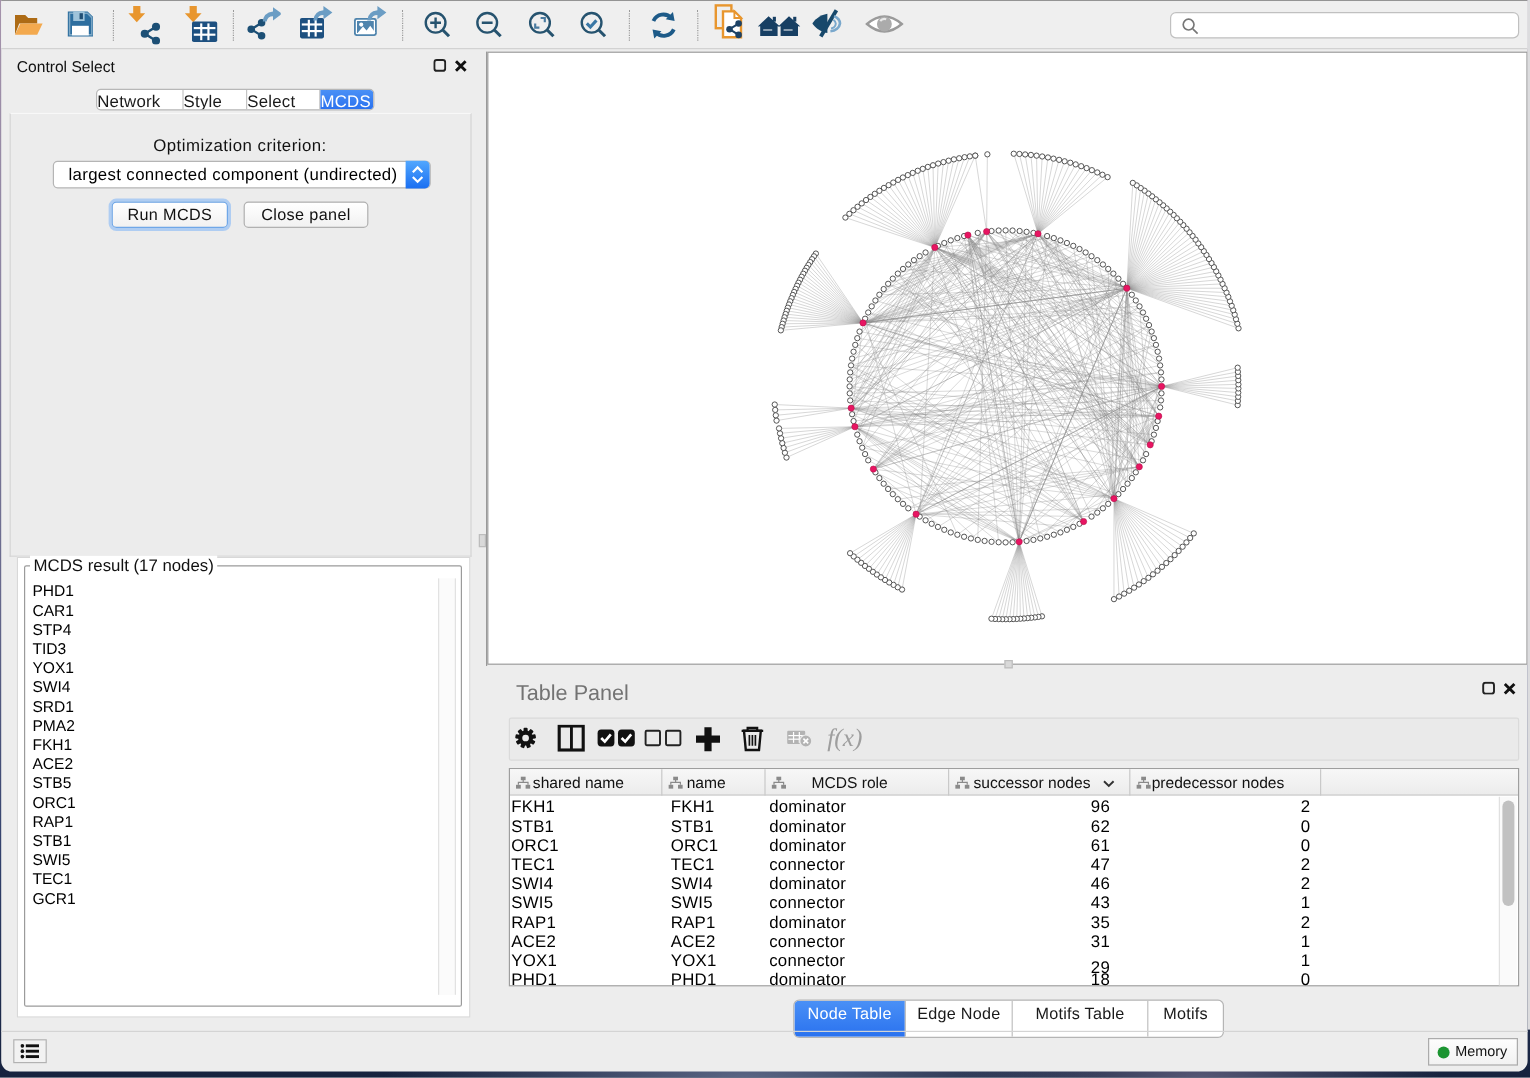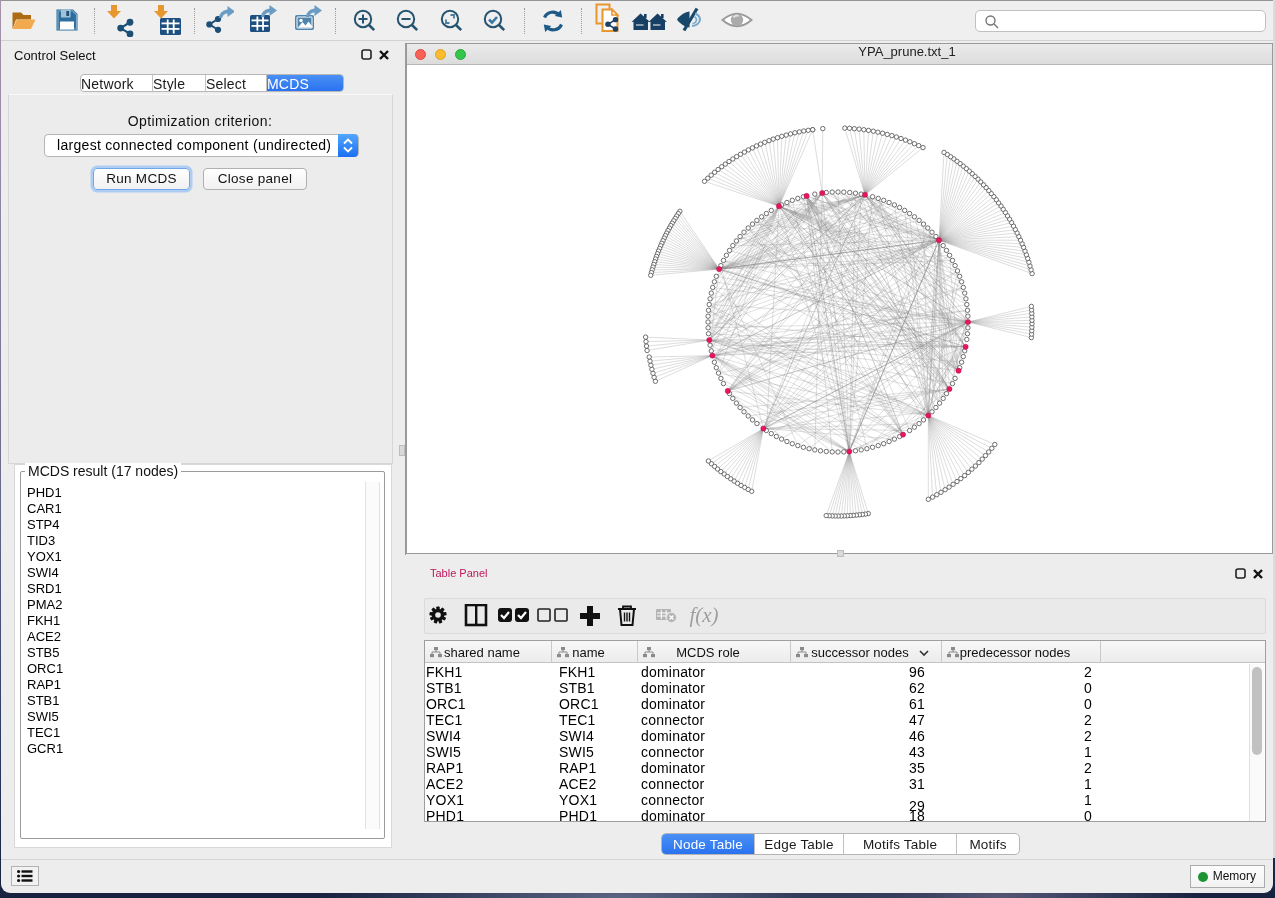--- a/index.html
+++ b/index.html
@@ -35,32 +35,32 @@
 
 #vline{position:absolute;left:405px;top:43px;width:1px;height:512px;background:#9a9a9a}
 #vhandle{position:absolute;left:399px;top:445px;width:6px;height:11px;background:#d9d9d9;border:1px solid #bdbdbd}
 
 #netwin{position:absolute;left:406px;top:43px;width:867px;height:511px;border:1px solid #9a9a9a;background:#fff}
 #nettitle{position:absolute;left:0;top:0;width:100%;height:21px;
 background:linear-gradient(#ebebeb,#dcdcdc);border-bottom:1px solid #b6b6b6}
 .tl{position:absolute;top:5px;width:11px;height:11px;border-radius:50%}
 #netname{position:absolute;left:420px;top:0;width:160px;text-align:center;font-size:13px;color:#222}
 
-#tpTitle{position:absolute;left:430px;top:567px;font-size:11px;color:#be185d}
+#tpTitle{position:absolute;left:430px;top:567px;font-size:18px;color:#737373}
 #tbbar{position:absolute;left:424px;top:598px;width:842px;height:36px;background:#eaeaea;border:1px solid #dadada;border-radius:2px}
 #tbl{position:absolute;left:424px;top:640px;width:842px;height:182px;background:#fff;border:1px solid #9e9e9e}
 #thead{position:absolute;left:0;top:0;width:840px;height:22px;background:linear-gradient(#f7f7f7,#ececec);border-bottom:1px solid #c3c3c3}
 .th{position:absolute;top:0;height:22px;font-size:13px;color:#111;border-right:1px solid #c9c9c9}
 .th span{display:block;text-align:center;padding-top:4px;padding-right:12px}
 .hic{position:absolute;left:5px;top:5px}
 .td{position:absolute;font-size:14px;letter-spacing:0.2px;color:#000;height:16px;line-height:16px}
 #tscroll{position:absolute;right:1px;top:23px;width:15px;height:157px;background:#fafafa;border-left:1px solid #e0e0e0}
 #tthumb{position:absolute;left:2px;top:3px;width:10px;height:88px;background:#c1c1c1;border-radius:5px}
 
-#btabs{position:absolute;left:661px;top:833px;height:22px;display:flex;font-size:13.5px;letter-spacing:0.2px;
+#btabs{position:absolute;left:661px;top:833px;height:32px;display:flex;font-size:13.5px;letter-spacing:0.2px;
 border:1px solid #b5b5b5;border-radius:5px;overflow:hidden;background:#fff}
 #btabs div{padding-top:3px;text-align:center;border-right:1px solid #c0c0c0;color:#1a1a1a}
 #btabs div:last-child{border-right:none}
 #btabs .sel{background:linear-gradient(#4a90f6,#2a72ef);color:#fff}
 
 #sline{position:absolute;left:1px;top:859px;width:1272px;height:1px;background:#d4d4d4}
 #lbtn{position:absolute;left:11px;top:866px;width:28px;height:20px;background:#f2f2f2;border:1px solid #b2b2b2}
 #membtn{position:absolute;left:1190px;top:865px;width:75px;height:23px;background:linear-gradient(#fdfdfd,#f2f2f2);
 border:1px solid #ababab;font-size:12px;color:#111;line-height:21px;text-align:right;padding-right:8px}
 #memdot{position:absolute;left:7px;top:6px;width:10px;height:10px;border-radius:50%;background:#1b9431}
@@ -208,44 +208,38 @@
 <div class="wbtn" style="left:361px;top:49px"><svg width="11" height="11">
       <rect x="1" y="1" width="9" height="9" rx="2" fill="none" stroke="#222" stroke-width="1.6"></rect>
     </svg></div>
 <div class="wbtn" style="left:378px;top:49px"><svg width="12" height="12">
       <path d="M2 2l8 8M10 2l-8 8" stroke="#111" stroke-width="2.4"></path>
     </svg></div>
 <div id="cpTabs">
     <div style="width:72px">Network</div>
     <div style="width:53px">Style</div>
     <div style="width:61px">Select</div>
-    <div class="sel" style="width:76px">MCDS</div>
+    <div class="sel" style="width:44px">MCDS</div>
   </div>
 <div id="cpPanel"></div>
 <div id="optLabel">Optimization criterion:</div>
 <div id="dropdown">largest connected component (undirected)<div id="ddBtn"><svg width="20" height="23" viewBox="0 0 20 23">
         <path d="M6 9.5l4-4 4 4M6 13.5l4 4 4-4" stroke="#fff" stroke-width="1.8" fill="none"></path>
       </svg></div></div>
 <div class="btn" style="left:93px;top:168px;width:97px;border-color:#6fa7e8;box-shadow:0 0 0 2.5px rgba(125,180,247,.55)">Run MCDS</div>
 <div class="btn" style="left:203px;top:168px;width:104px">Close panel</div>
 <div id="resPanel"></div>
 <div id="fieldset">
     <div id="legend">MCDS result (17 nodes)</div>
     <div id="mcdsList">PHD1<br>CAR1<br>STP4<br>TID3<br>YOX1<br>SWI4<br>SRD1<br>PMA2<br>FKH1<br>ACE2<br>STB5<br>ORC1<br>RAP1<br>STB1<br>SWI5<br>TEC1<br>GCR1</div>
     <div id="listScroll"></div>
   </div>
 <div id="vline"></div>
 <div id="vhandle"></div>
 <div id="netwin">
-    <div id="nettitle">
-      <div class="tl" style="left:8px;background:#f96157;border:0.5px solid #dd4a41"></div>
-      <div class="tl" style="left:28px;background:#fdbc2e;border:0.5px solid #dfa023"></div>
-      <div class="tl" style="left:48px;background:#33c649;border:0.5px solid #28a83c"></div>
-      <div id="netname">YPA_prune.txt_1</div>
-    </div>
     <div style="position:absolute;left:0;top:21px"><svg width="865" height="488" viewBox="0 0 865 488">
         <path d="M312.2 204.1L520.8 163.0M312.2 204.1L507.4 151.8M312.2 204.1L497.7 145.4M312.2 204.1L482.1 137.5M312.2 204.1L465.6 131.7M312.2 204.1L448.5 128.2M312.2 204.1L542.6 190.3M312.2 204.1L536.2 180.6M312.2 204.1L528.9 171.5M312.2 204.1L512.1 155.4M312.2 204.1L502.6 148.5M312.2 204.1L487.4 139.9M312.2 204.1L476.7 135.3M312.2 204.1L379.9 137.5M312.2 204.1L333.1 171.5M312.2 204.1L542.4 324.0M312.2 204.1L545.5 195.4M312.2 204.1L390.8 380.6M312.2 204.1L560.9 262.8M312.2 204.1L415.2 128.0M312.2 204.1L303.1 280.2M312.2 204.1L557.7 285.9M372.0 141.2L559.8 239.5M372.0 141.2L558.9 233.8M372.0 141.2L557.7 228.1M372.0 141.2L556.3 222.4M372.0 141.2L554.6 216.8M372.0 141.2L552.7 211.3M372.0 141.2L550.5 205.9M372.0 141.2L548.1 200.6M372.0 141.2L304.3 228.1M372.0 141.2L302.2 239.5M372.0 141.2L301.1 251.2M372.0 141.2L301.1 262.8M372.0 141.2L302.3 275.1M372.0 141.2L304.3 285.9M372.0 141.2L307.4 297.2M372.0 141.2L311.5 308.1M372.0 141.2L471.2 133.4M372.0 141.2L322.5 185.4M372.0 141.2L359.4 365.5M372.0 141.2L307.4 216.8M372.0 141.2L532.6 338.1M372.0 141.2L385.3 135.3M399.6 130.9L502.6 365.5M399.6 130.9L521.3 350.5M399.6 130.9L532.6 338.1M399.6 130.9L545.5 318.6M399.6 130.9L516.5 354.9M399.6 130.9L528.9 342.5M399.6 130.9L539.5 328.6M399.6 130.9L548.1 313.4M399.6 130.9L425.2 386.9M399.6 130.9L301.1 262.8M399.6 130.9L536.2 180.6M399.6 130.9L459.9 383.7M415.2 128.0L536.2 333.4M415.2 128.0L548.1 313.4M415.2 128.0L556.3 291.6M415.2 128.0L559.8 274.5M415.2 128.0L319.4 190.3M415.2 128.0L309.3 211.3M415.2 128.0L303.1 233.8M415.2 128.0L301.1 251.2M415.2 128.0L301.5 245.3M415.2 128.0L301.0 257.0M415.2 128.0L301.5 268.7M415.2 128.0L303.1 280.2M415.2 128.0L407.8 384.9M415.2 128.0L307.4 297.2M458.0 129.8L558.6 281.8M458.0 129.8L560.5 268.7M458.0 129.8L561.0 257.0M458.0 129.8L560.9 251.2M458.0 129.8L559.8 239.5M458.0 129.8L557.7 228.1M458.0 129.8L554.6 216.8M458.0 129.8L552.7 211.3M458.0 129.8L548.1 200.6M458.0 129.8L349.9 155.4M458.0 129.8L345.5 159.1M458.0 129.8L341.2 163.0M458.0 129.8L337.0 167.2M458.0 129.8L333.1 171.5M458.0 129.8L329.4 175.9M458.0 129.8L325.8 180.6M458.0 129.8L322.5 185.4M458.0 129.8L502.6 148.5M458.0 129.8L311.5 308.1M458.0 129.8L303.1 280.2M458.0 129.8L301.5 245.3M458.0 129.8L525.0 167.2M458.0 129.8L532.6 338.1M532.0 175.2L303.1 233.8M532.0 175.2L302.2 239.5M532.0 175.2L301.1 251.2M532.0 175.2L301.0 257.0M532.0 175.2L301.1 262.8M532.0 175.2L302.3 275.1M532.0 175.2L303.1 280.2M532.0 175.2L431.0 127.0M532.0 175.2L419.3 127.5M532.0 175.2L415.2 128.0M532.0 175.2L399.6 130.9M532.0 175.2L390.8 133.4M532.0 175.2L385.3 135.3M532.0 175.2L374.6 139.9M532.0 175.2L516.5 354.9M532.0 175.2L521.3 350.5M532.0 175.2L525.0 346.8M532.0 175.2L532.6 338.1M532.0 175.2L536.2 333.4M532.0 175.2L539.5 328.6M532.0 175.2L542.4 324.0M532.0 175.2L548.1 200.6M532.0 175.2L442.7 127.5M532.0 175.2L512.1 155.4M532.0 175.2L325.8 180.6M532.0 175.2L345.5 159.1M532.0 175.2L548.1 313.4M561.0 257.0L307.4 216.8M561.0 257.0L302.2 239.5M561.0 257.0L301.1 262.8M561.0 257.0L304.3 285.9M561.0 257.0L311.5 308.1M561.0 257.0L349.9 358.6M561.0 257.0L364.3 368.6M561.0 257.0L374.6 374.1M561.0 257.0L390.8 380.6M561.0 257.0L402.1 383.7M561.0 257.0L333.1 171.5M561.0 257.0L322.5 185.4M561.0 257.0L316.5 195.4M561.0 257.0L309.3 211.3M561.0 257.0L305.7 222.4M561.0 257.0L516.5 354.9M561.0 257.0L431.0 127.0M561.0 257.0L436.8 386.9M561.0 257.0L458.0 129.8M561.0 257.0L521.3 350.5M561.0 257.0L542.4 324.0M558.6 281.8L436.8 386.9M558.6 281.8L459.9 383.7M558.6 281.8L482.1 376.5M558.6 281.8L502.6 365.5M558.6 281.8L301.0 257.0M558.6 281.8L301.5 268.7M558.6 281.8L303.1 280.2M558.6 281.8L305.4 290.6M558.6 281.8L471.2 133.4M558.6 281.8L454.2 129.1M558.6 281.8L436.8 127.1M558.6 281.8L415.2 128.0M558.6 281.8L442.7 127.5M558.6 281.8L356.4 363.5M551.5 305.7L359.4 148.5M551.5 305.7L349.9 155.4M551.5 305.7L341.2 163.0M551.5 305.7L333.1 171.5M551.5 305.7L471.2 133.4M551.5 305.7L448.5 128.2M551.5 305.7L425.2 127.1M551.5 305.7L399.6 130.9M551.5 305.7L542.6 190.3M551.5 305.7L532.0 175.2M551.5 305.7L520.8 163.0M551.5 305.7L507.4 151.8M551.5 305.7L316.5 195.4M551.5 305.7L559.8 239.5M542.4 324.0L333.1 342.5M542.4 324.0L341.2 351.0M542.4 324.0L349.9 358.6M542.4 324.0L359.4 365.5M542.4 324.0L396.4 131.7M542.4 324.0L372.0 141.2M542.4 324.0L354.6 151.8M542.4 324.0L337.0 167.2M542.4 324.0L425.2 127.1M542.4 324.0L407.8 129.1M542.4 324.0L390.8 133.4M542.4 324.0L379.9 137.5M542.4 324.0L471.2 380.6M521.3 350.5L302.2 239.5M521.3 350.5L301.0 257.0M521.3 350.5L302.3 275.1M521.3 350.5L305.4 290.6M521.3 350.5L311.5 308.1M521.3 350.5L320.8 325.9M521.3 350.5L528.9 171.5M521.3 350.5L516.5 159.1M521.3 350.5L502.6 148.5M521.3 350.5L487.4 139.9M521.3 350.5L471.2 133.4M521.3 350.5L454.2 129.1M521.3 350.5L341.2 163.0M521.3 350.5L532.0 175.2M521.3 350.5L301.5 245.3M521.3 350.5L497.7 145.4M521.3 350.5L550.5 205.9M521.3 350.5L552.7 211.3M496.0 369.6L379.9 137.5M496.0 369.6L364.3 145.4M496.0 369.6L354.6 151.8M496.0 369.6L341.2 163.0M496.0 369.6L305.7 222.4M496.0 369.6L302.2 239.5M496.0 369.6L301.1 262.8M496.0 369.6L303.1 280.2M496.0 369.6L301.5 245.3M496.0 369.6L349.9 155.4M442.3 386.5L454.2 129.1M442.3 386.5L431.0 127.0M442.3 386.5L407.8 129.1M442.3 386.5L385.3 135.3M442.3 386.5L372.0 141.2M442.3 386.5L309.3 302.7M442.3 386.5L313.9 313.4M442.3 386.5L316.5 318.6M442.3 386.5L322.5 328.6M442.3 386.5L329.4 338.1M442.3 386.5L465.6 131.7M442.3 386.5L448.5 128.2M442.3 386.5L415.2 128.0M442.3 386.5L396.4 131.7M442.3 386.5L525.0 167.2M442.3 386.5L425.2 386.9M442.3 386.5L516.5 354.9M442.3 386.5L525.0 346.8M442.3 386.5L520.8 163.0M356.4 363.5L550.5 205.9M356.4 363.5L542.6 190.3M356.4 363.5L536.2 180.6M356.4 363.5L525.0 167.2M356.4 363.5L487.4 374.1M356.4 363.5L502.6 365.5M356.4 363.5L512.1 358.6M356.4 363.5L525.0 346.8M356.4 363.5L502.6 148.5M356.4 363.5L476.7 135.3M356.4 363.5L448.5 128.2M356.4 363.5L322.5 328.6M356.4 363.5L561.0 257.0M356.4 363.5L313.9 200.6M320.8 325.9L539.5 185.4M320.8 325.9L520.8 163.0M320.8 325.9L497.7 145.4M320.8 325.9L471.2 133.4M320.8 325.9L556.3 222.4M320.8 325.9L550.5 205.9M320.8 325.9L542.6 190.3M320.8 325.9L532.0 175.2M320.8 325.9L379.9 376.5M320.8 325.9L476.7 135.3M320.8 325.9L458.0 129.8M320.8 325.9L528.9 171.5M305.4 290.6L407.8 384.9M305.4 290.6L425.2 386.9M305.4 290.6L442.3 386.5M305.4 290.6L459.9 383.7M305.4 290.6L454.2 384.9M305.4 290.6L465.6 382.3M305.4 290.6L476.7 378.7M305.4 290.6L487.4 374.1M305.4 290.6L559.8 274.5M305.4 290.6L561.0 257.0M305.4 290.6L559.8 239.5M305.4 290.6L556.3 222.4M305.4 290.6L492.6 142.5M305.4 290.6L560.5 245.3M302.3 275.1L525.0 346.8M302.3 275.1L539.5 328.6M302.3 275.1L551.5 305.7M302.3 275.1L558.6 281.8M302.3 275.1L442.7 127.5M302.3 275.1L415.2 128.0M302.3 275.1L385.3 135.3M302.3 275.1L359.4 148.5M302.3 275.1L545.5 318.6M302.3 275.1L554.6 297.2M302.3 275.1L560.5 268.7M302.3 275.1L560.5 245.3M302.3 275.1L448.5 128.2M302.3 275.1L309.3 302.7" fill="none" stroke="#838383" stroke-width="0.5" stroke-opacity="0.5"></path>
         <path d="M372.0 141.2L405.7 64.7M372.0 141.2L401.2 65.3M372.0 141.2L396.8 66.0M372.0 141.2L392.3 66.9M372.0 141.2L387.9 67.8M372.0 141.2L383.5 68.9M372.0 141.2L379.2 70.1M372.0 141.2L374.8 71.3M372.0 141.2L370.5 72.7M372.0 141.2L366.2 74.1M372.0 141.2L362.0 75.7M372.0 141.2L357.8 77.3M372.0 141.2L353.6 79.1M372.0 141.2L349.5 80.9M372.0 141.2L345.4 82.9M372.0 141.2L341.4 84.9M372.0 141.2L337.4 87.1M372.0 141.2L333.5 89.3M372.0 141.2L329.6 91.6M372.0 141.2L325.8 94.0M372.0 141.2L322.0 96.5M372.0 141.2L318.3 99.1M372.0 141.2L314.7 101.7M372.0 141.2L311.1 104.5M372.0 141.2L307.6 107.3M372.0 141.2L304.2 110.2M372.0 141.2L300.8 113.2M372.0 141.2L297.5 116.3M415.2 128.0L415.8 63.6M415.2 128.0L405.7 64.7M458.0 129.8L516.0 82.6M458.0 129.8L511.7 80.6M458.0 129.8L507.4 78.7M458.0 129.8L502.9 76.8M458.0 129.8L498.5 75.1M458.0 129.8L494.0 73.5M458.0 129.8L489.4 72.0M458.0 129.8L484.9 70.6M458.0 129.8L480.2 69.4M458.0 129.8L475.6 68.2M458.0 129.8L470.9 67.2M458.0 129.8L466.3 66.2M458.0 129.8L461.5 65.4M458.0 129.8L456.8 64.7M458.0 129.8L452.1 64.1M458.0 129.8L447.3 63.7M458.0 129.8L442.5 63.3M458.0 129.8L437.8 63.1M532.0 175.2L625.1 208.6M532.0 175.2L624.1 204.8M532.0 175.2L623.0 201.0M532.0 175.2L621.9 197.2M532.0 175.2L620.7 193.5M532.0 175.2L619.4 189.8M532.0 175.2L618.0 186.1M532.0 175.2L616.6 182.4M532.0 175.2L615.1 178.8M532.0 175.2L613.5 175.2M532.0 175.2L611.8 171.6M532.0 175.2L610.1 168.0M532.0 175.2L608.3 164.5M532.0 175.2L606.5 161.1M532.0 175.2L604.6 157.6M532.0 175.2L602.6 154.2M532.0 175.2L600.5 150.9M532.0 175.2L598.4 147.5M532.0 175.2L596.2 144.3M532.0 175.2L594.0 141.0M532.0 175.2L591.6 137.9M532.0 175.2L589.3 134.7M532.0 175.2L586.8 131.6M532.0 175.2L584.3 128.6M532.0 175.2L581.8 125.6M532.0 175.2L579.1 122.6M532.0 175.2L576.5 119.8M532.0 175.2L573.7 116.9M532.0 175.2L571.0 114.1M532.0 175.2L568.1 111.4M532.0 175.2L565.2 108.7M532.0 175.2L562.3 106.1M532.0 175.2L559.3 103.6M532.0 175.2L556.2 101.1M532.0 175.2L553.1 98.6M532.0 175.2L550.0 96.3M532.0 175.2L546.8 93.9M532.0 175.2L543.6 91.7M532.0 175.2L540.3 89.5M532.0 175.2L537.0 87.4M561.0 257.0L624.4 272.6M561.0 257.0L624.6 269.1M561.0 257.0L624.8 265.7M561.0 257.0L624.9 262.2M561.0 257.0L625.0 258.7M561.0 257.0L625.0 255.3M561.0 257.0L624.9 251.8M561.0 257.0L624.8 248.3M561.0 257.0L624.6 244.9M561.0 257.0L624.4 241.4M521.3 350.5L587.8 379.5M521.3 350.5L584.8 383.3M521.3 350.5L581.7 387.0M521.3 350.5L578.5 390.6M521.3 350.5L575.2 394.1M521.3 350.5L571.9 397.6M521.3 350.5L568.4 401.0M521.3 350.5L564.9 404.2M521.3 350.5L561.3 407.4M521.3 350.5L557.6 410.6M521.3 350.5L553.8 413.6M521.3 350.5L550.0 416.5M521.3 350.5L546.1 419.3M521.3 350.5L542.1 422.1M521.3 350.5L538.1 424.7M521.3 350.5L534.0 427.3M521.3 350.5L529.8 429.7M521.3 350.5L525.6 432.1M521.3 350.5L521.3 434.3M442.3 386.5L461.3 448.6M442.3 386.5L458.4 449.1M442.3 386.5L455.4 449.5M442.3 386.5L452.4 449.8M442.3 386.5L449.4 450.1M442.3 386.5L446.3 450.4M442.3 386.5L443.3 450.6M442.3 386.5L440.3 450.8M442.3 386.5L437.3 450.9M442.3 386.5L434.3 451.0M442.3 386.5L431.2 451.0M442.3 386.5L428.2 451.0M442.3 386.5L425.2 450.9M442.3 386.5L422.2 450.8M442.3 386.5L419.2 450.6M356.4 363.5L344.7 426.3M356.4 363.5L341.1 424.4M356.4 363.5L337.6 422.4M356.4 363.5L334.0 420.4M356.4 363.5L330.5 418.3M356.4 363.5L327.1 416.1M356.4 363.5L323.7 413.8M356.4 363.5L320.4 411.5M356.4 363.5L317.1 409.0M356.4 363.5L313.8 406.6M356.4 363.5L310.6 404.0M356.4 363.5L307.5 401.4M356.4 363.5L304.4 398.7M356.4 363.5L301.4 396.0M305.4 290.6L248.4 316.3M305.4 290.6L247.1 312.3M305.4 290.6L246.0 308.3M305.4 290.6L244.9 304.3M305.4 290.6L243.9 300.2M305.4 290.6L243.0 296.1M305.4 290.6L242.2 292.0M302.3 275.1L240.1 285.5M302.3 275.1L239.5 281.1M302.3 275.1L239.0 276.6M302.3 275.1L238.6 272.1M312.2 204.1L272.9 146.3M312.2 204.1L271.3 148.6M312.2 204.1L269.7 151.0M312.2 204.1L268.2 153.4M312.2 204.1L266.7 155.8M312.2 204.1L265.2 158.2M312.2 204.1L263.8 160.6M312.2 204.1L262.4 163.1M312.2 204.1L261.0 165.6M312.2 204.1L259.7 168.1M312.2 204.1L258.4 170.6M312.2 204.1L257.2 173.1M312.2 204.1L256.0 175.7M312.2 204.1L254.8 178.3M312.2 204.1L253.7 180.8M312.2 204.1L252.6 183.5M312.2 204.1L251.5 186.1M312.2 204.1L250.5 188.7M312.2 204.1L249.5 191.4M312.2 204.1L248.6 194.0M312.2 204.1L247.7 196.7M312.2 204.1L246.8 199.4M312.2 204.1L246.0 202.1M312.2 204.1L245.2 204.8M312.2 204.1L244.4 207.6M312.2 204.1L243.7 210.3" fill="none" stroke="#8e8e8e" stroke-width="0.55" stroke-opacity="0.55"></path>
         <path d="M372.0 141.2L561.0 257.0M372.0 141.2L521.3 350.5M312.2 204.1L532.0 175.2M399.6 130.9L442.3 386.5M458.0 129.8L356.4 363.5M532.0 175.2L442.3 386.5M532.0 175.2L312.2 204.1M561.0 257.0L320.8 325.9M551.5 305.7L372.0 141.2M496.0 369.6L399.6 130.9M442.3 386.5L532.0 175.2M356.4 363.5L561.0 257.0M305.4 290.6L532.0 175.2M415.2 128.0L542.4 324.0M458.0 129.8L302.3 275.1M558.6 281.8L312.2 204.1" fill="none" stroke="#878787" stroke-width="0.65" stroke-opacity="0.7"></path>
         <g fill="#fff" stroke="#4d4d4d" stroke-width="0.8">
           <circle cx="431.0" cy="127.0" r="2.2"></circle>
           <circle cx="436.8" cy="127.1" r="2.2"></circle>
           <circle cx="442.7" cy="127.5" r="2.2"></circle>
           <circle cx="448.5" cy="128.2" r="2.2"></circle>
           <circle cx="454.2" cy="129.1" r="2.2"></circle>
@@ -737,21 +731,21 @@
     <div class="td" style="left:134px;top:167px">PHD1</div>
     <div class="td" style="left:216px;top:167px">dominator</div>
     <div class="td" style="left:420px;top:167px;width:80px;text-align:right">18</div>
     <div class="td" style="left:587px;top:167px;width:80px;text-align:right">0</div>
     <div id="tscroll">
       <div id="tthumb"></div>
     </div>
   </div>
 <div id="btabs">
     <div class="sel" style="width:93px">Node Table</div>
-    <div style="width:89px">Edge Table</div>
+    <div style="width:89px">Edge Node</div>
     <div style="width:113px">Motifs Table</div>
     <div style="width:62px">Motifs</div>
   </div>
 <div style="position:absolute;left:1273px;top:0;width:2px;height:858px;background:#dcdcde"></div>
 <div id="sline"></div>
 <div id="lbtn">
     <svg width="16" height="14" viewBox="0 0 16 14" style="position:absolute;left:5px;top:2px">
       <g fill="#111">
         <circle cx="1.6" cy="2.5" r="1.6"></circle>
         <circle cx="1.6" cy="7" r="1.6"></circle>

